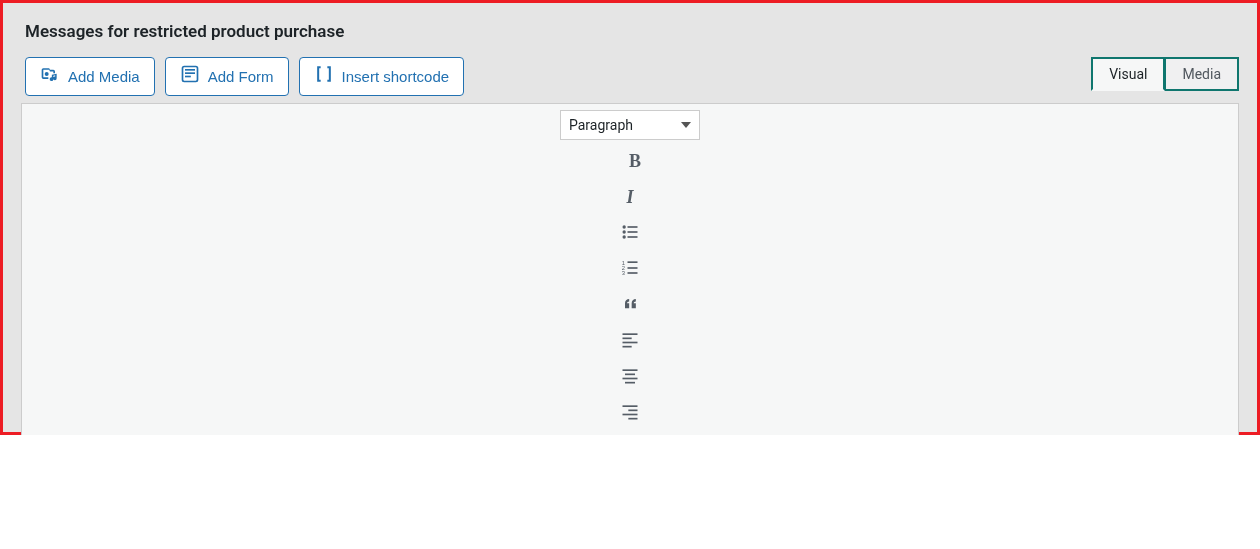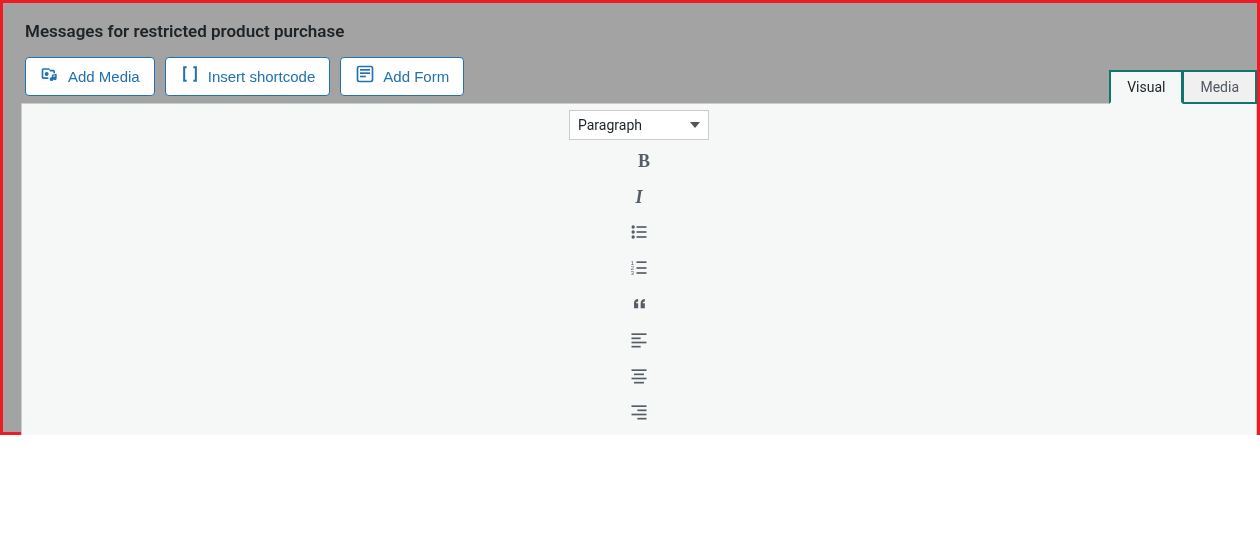--- a/index.html
+++ b/index.html
@@ -8,32 +8,32 @@
     padding: 0;
     font-family: -apple-system, BlinkMacSystemFont, "Segoe UI", Roboto, Arial, sans-serif;
     background: #fff;
     color: #1d2327;
   }
   .outer-frame {
     border: 3px solid #ed1c24;
     width: 1260px;
     height: 435px;
     position: relative;
-    background: #a3a3a3;
-    padding: 14px 0 20px 18px;
+    background: #e5e5e5;
+    padding: 14px 18px 20px 18px;
   }
   .section-title {
     font-size: 17px;
     font-weight: 600;
     color: #1d2327;
     margin: 4px 0 16px 4px;
   }
   .top-row {
     display: flex;
-    align-items: flex-end;
+    align-items: flex-start;
     justify-content: space-between;
     margin-bottom: 0;
   }
   .media-buttons {
     display: flex;
     gap: 10px;
     margin-left: 4px;
     margin-bottom: 8px;
   }
   .wp-button {
@@ -153,36 +153,36 @@
               <circle cx="8" cy="12" r="2.4" fill="#2271b1"></circle>
               <path fill="#2271b1" d="M20 12v5.2a2.2 2.2 0 1 1-1.8-2.16V13.6l-2.2.5v4.1a2.2 2.2 0 1 1-1.8-2.16V12.9l5.8-1.3z"></path>
             </svg>
         </span>
         <span>Add Media</span>
       </button>
 
       <button class="wp-button">
         <span>
           <svg viewBox="0 0 24 24">
-              <path fill="none" stroke="#2271b1" stroke-width="2.4" d="M8 4H5v16h3M16 4h3v16h-3"></path>
-            </svg>
-        </span>
-        <span>Insert shortcode</span>
-      </button>
-
-      <button class="wp-button">
-        <span>
-          <svg viewBox="0 0 24 24">
               <rect x="3" y="3" width="18" height="18" rx="2" fill="none" stroke="#2271b1" stroke-width="2"></rect>
               <rect x="6" y="6" width="12" height="2" fill="#2271b1"></rect>
               <rect x="6" y="10" width="12" height="2" fill="#2271b1"></rect>
               <rect x="6" y="14" width="7" height="2" fill="#2271b1"></rect>
             </svg>
         </span>
         <span>Add Form</span>
+      </button>
+
+      <button class="wp-button">
+        <span>
+          <svg viewBox="0 0 24 24">
+              <path fill="none" stroke="#2271b1" stroke-width="2.4" d="M8 4H5v16h3M16 4h3v16h-3"></path>
+            </svg>
+        </span>
+        <span>Insert shortcode</span>
       </button>
 
     </div>
 
     <div class="tabs">
       <div class="tab active">Visual</div>
       <div class="tab">Media</div>
     </div>
   </div>
 

